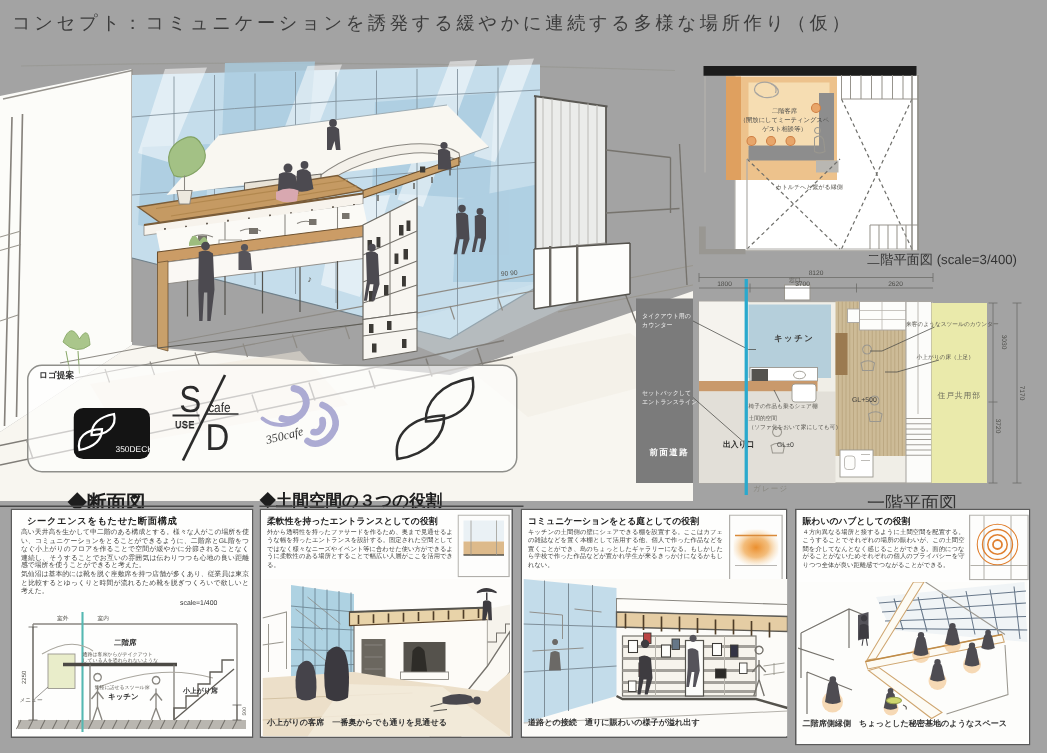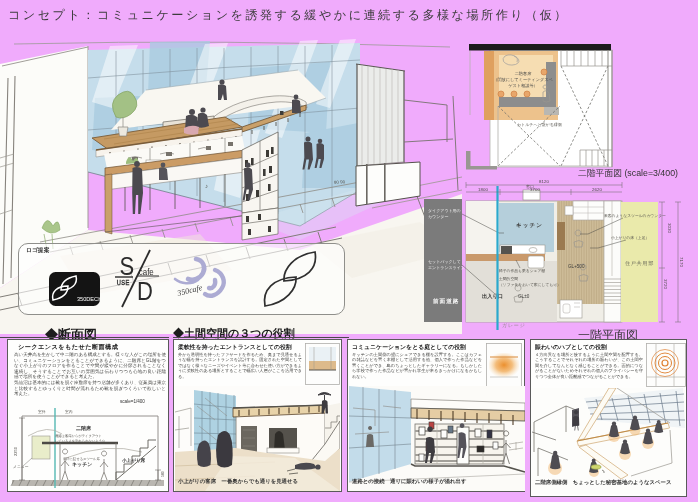--- a/index.html
+++ b/index.html
@@ -1,14 +1,14 @@
 <!DOCTYPE html>
 <html><head><meta charset="utf-8"><style>
 html,body{margin:0;padding:0;background:#ffffff;}
-#board{position:relative;width:698px;height:502px;font-family:"Liberation Sans",sans-serif;overflow:hidden;background:#f0abfc;}
+#board{position:relative;width:698px;height:502px;font-family:"Liberation Sans",sans-serif;overflow:hidden;background:#a3a3a3;}
 .abs{position:absolute;}
 .bx{position:absolute;border:1px solid #5a5a5a;background:#fefefd;box-sizing:border-box;}
 .cap{position:absolute;font-weight:bold;color:#333;white-space:nowrap;}
 </style></head><body>
 <div id="board">
 
 <div class="abs" style="left:8px;top:7px;font-size:12.2px;letter-spacing:2.4px;color:#3c3c3c;">コンセプト：コミュニケーションを誘発する緩やかに連続する多様な場所作り（仮）</div>
 
 <svg class="abs" style="left:0;top:38px" width="462" height="296" viewBox="0 0 462 296">
 

